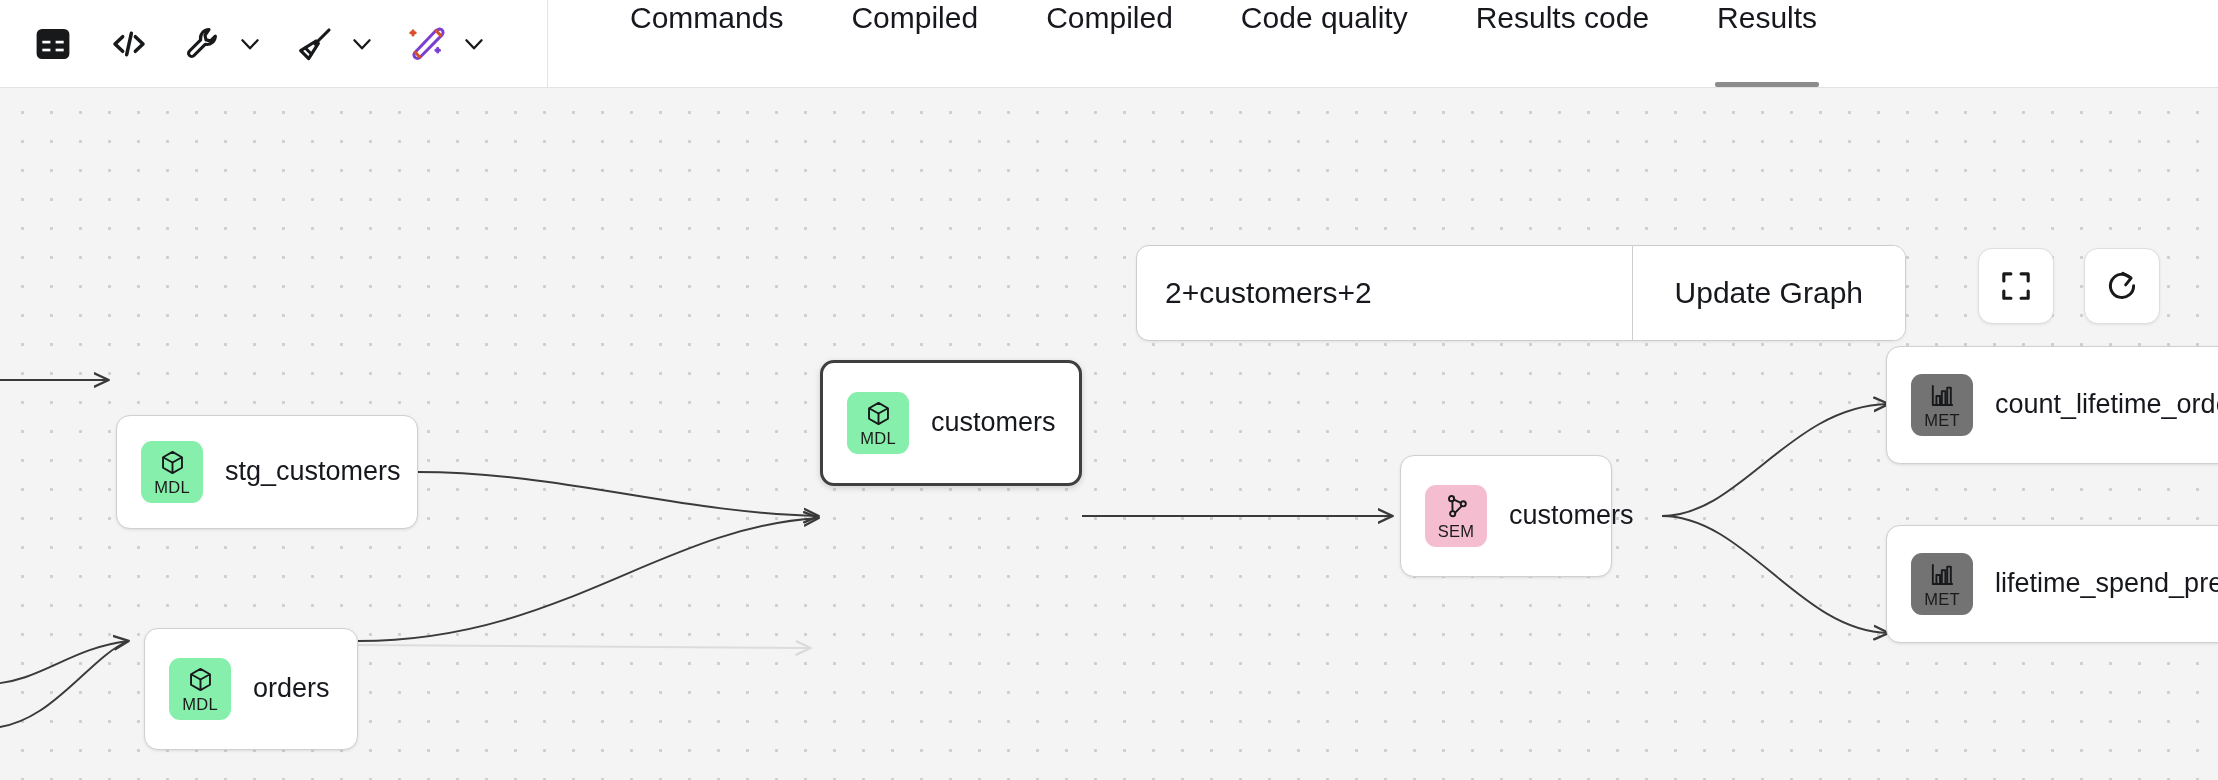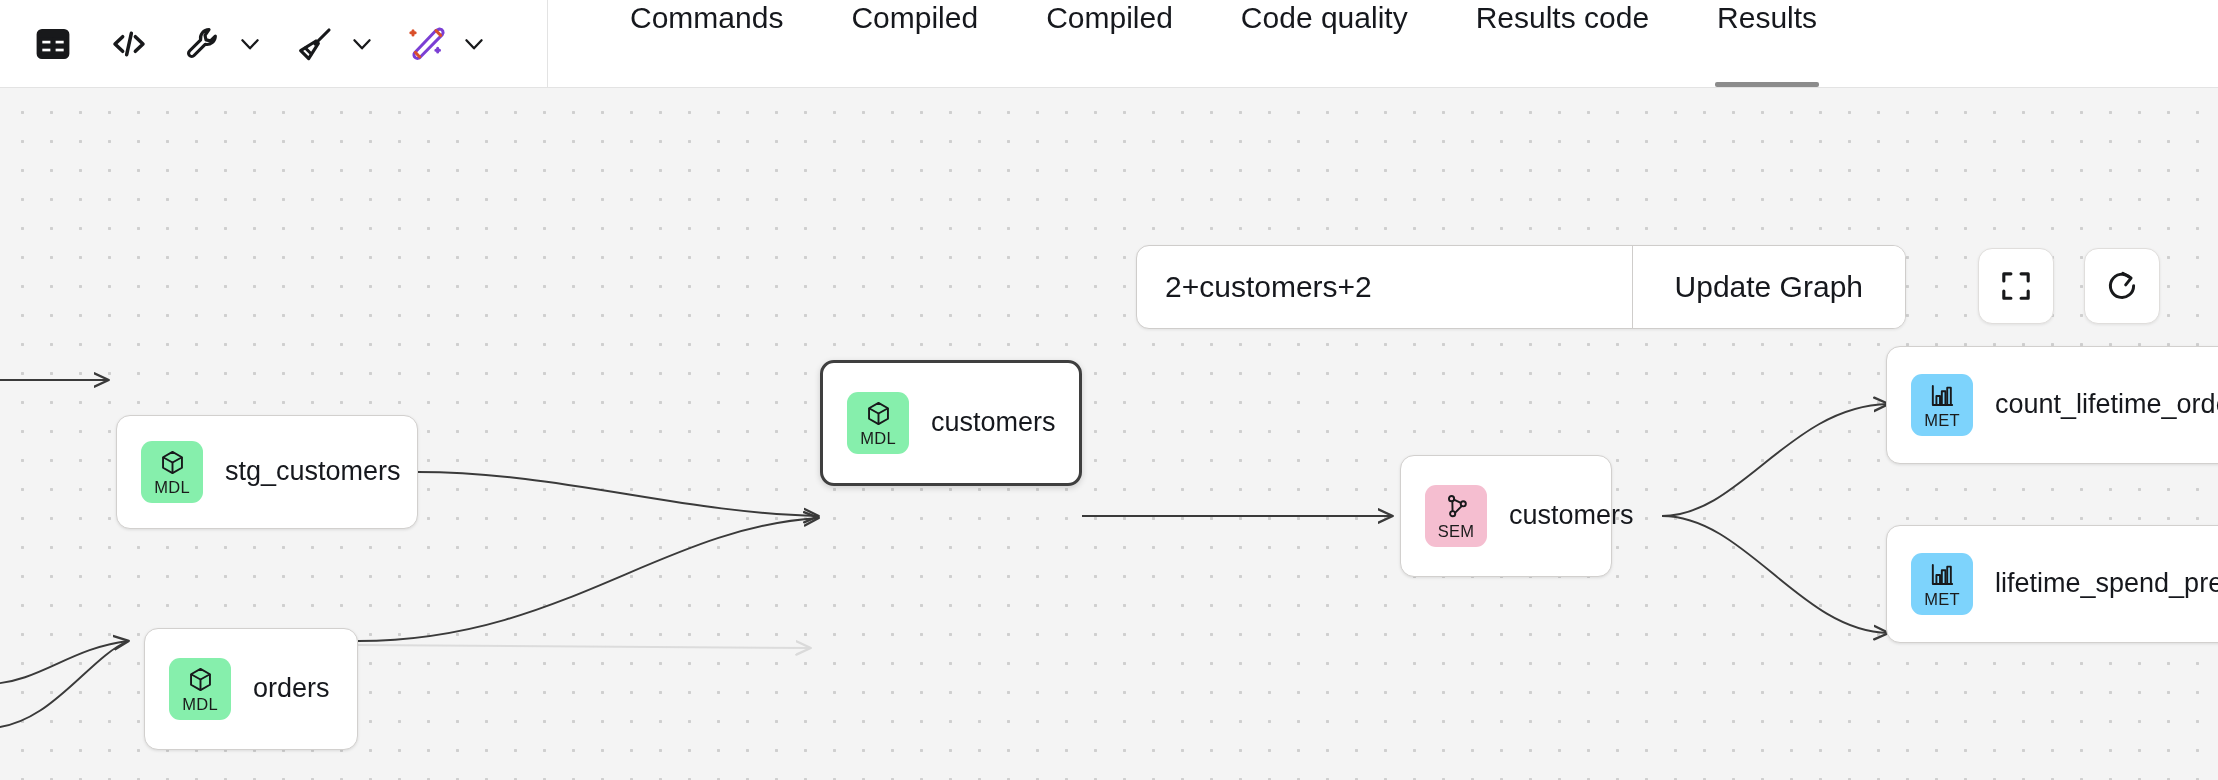--- a/index.html
+++ b/index.html
@@ -98,21 +98,21 @@
   .badge {
     width: 62px; height: 62px;
     border-radius: 11px;
     display: flex; flex-direction: column;
     align-items: center; justify-content: center;
     flex: 0 0 auto;
     gap: 0px;
   }
   .badge-mdl { background: #86efac; }
   .badge-sem { background: #f5bed0; }
-  .badge-met { background: #7dd3fc; }
+  .badge-met { background: #737373; }
   .badge-tst { background: #e2f5e3; }
   .badge .glyph { height: 28px; display:flex; align-items:flex-end; }
   .badge .code {
     font-size: 16.5px; font-weight: 500;
     letter-spacing: 0.3px;
     line-height: 1;
     margin-top: 3px;
     color: #1b1b1b;
   }
   .node.faded .badge .code { color: #c2d8c4; }
@@ -121,21 +121,21 @@
     color: #16181d;
     white-space: nowrap;
     line-height: 1.3;
   }
   .node.faded .node-label { color: #c9c9c9; white-space: normal; }
 
   
   #searchbox {
     position: absolute;
     left: 1136px; top: 157px;
-    width: 770px; height: 84px;
+    width: 770px; height: 96px;
     background: #ffffff;
     border: 1.6px solid #cfcdcb;
     border-radius: 13px;
     display: flex; align-items: stretch;
     box-shadow: 0 1px 3px rgba(0,0,0,0.08);
     overflow: hidden;
   }
   #search-input {
     flex: 1 1 auto;
     border: none; outline: none;

